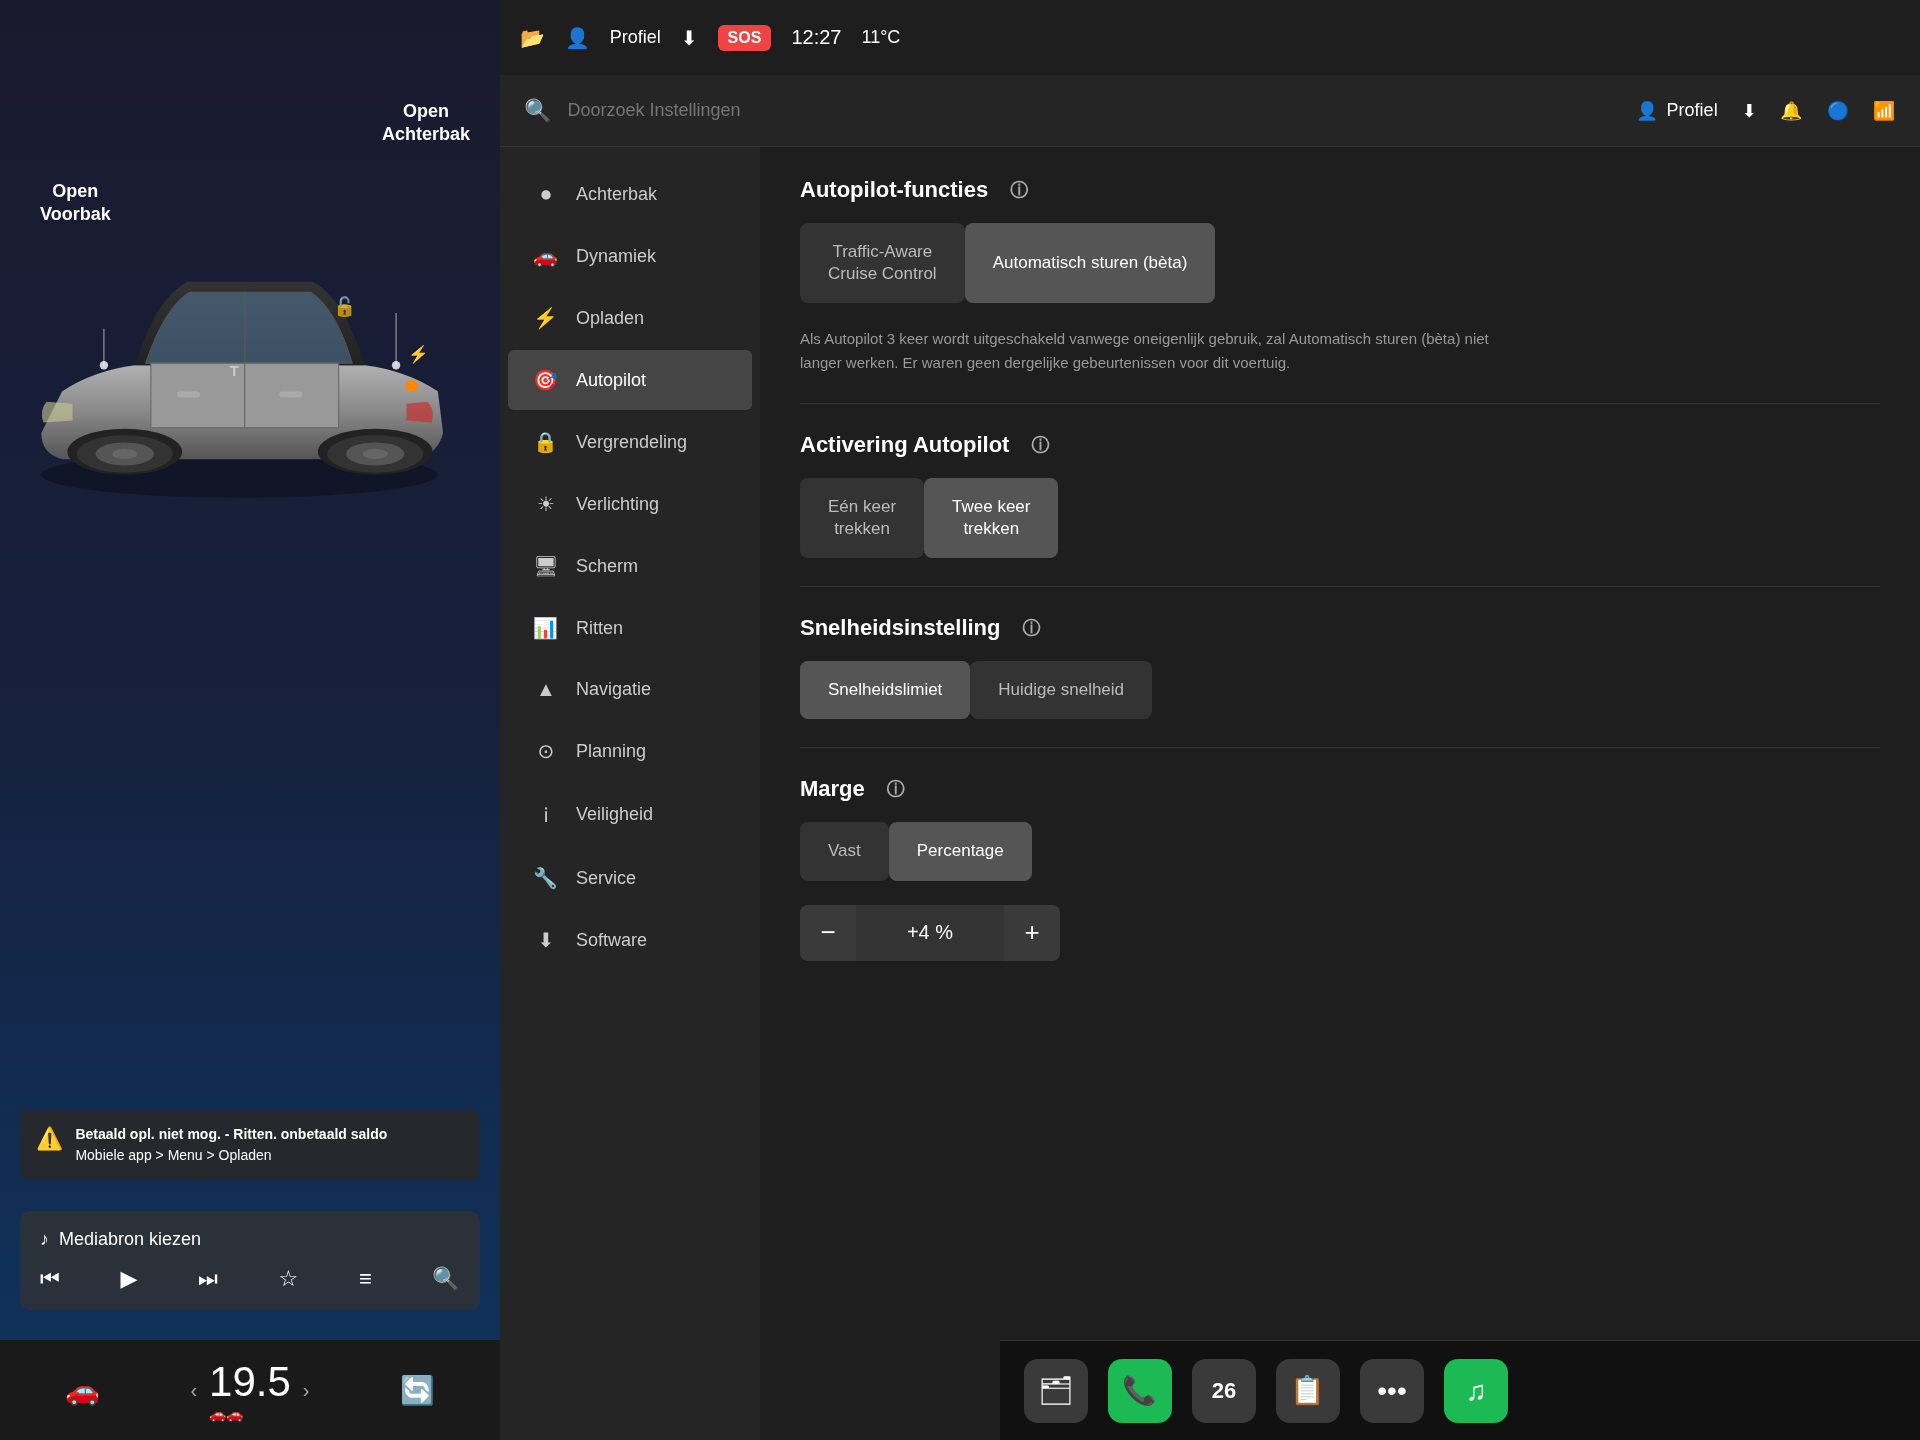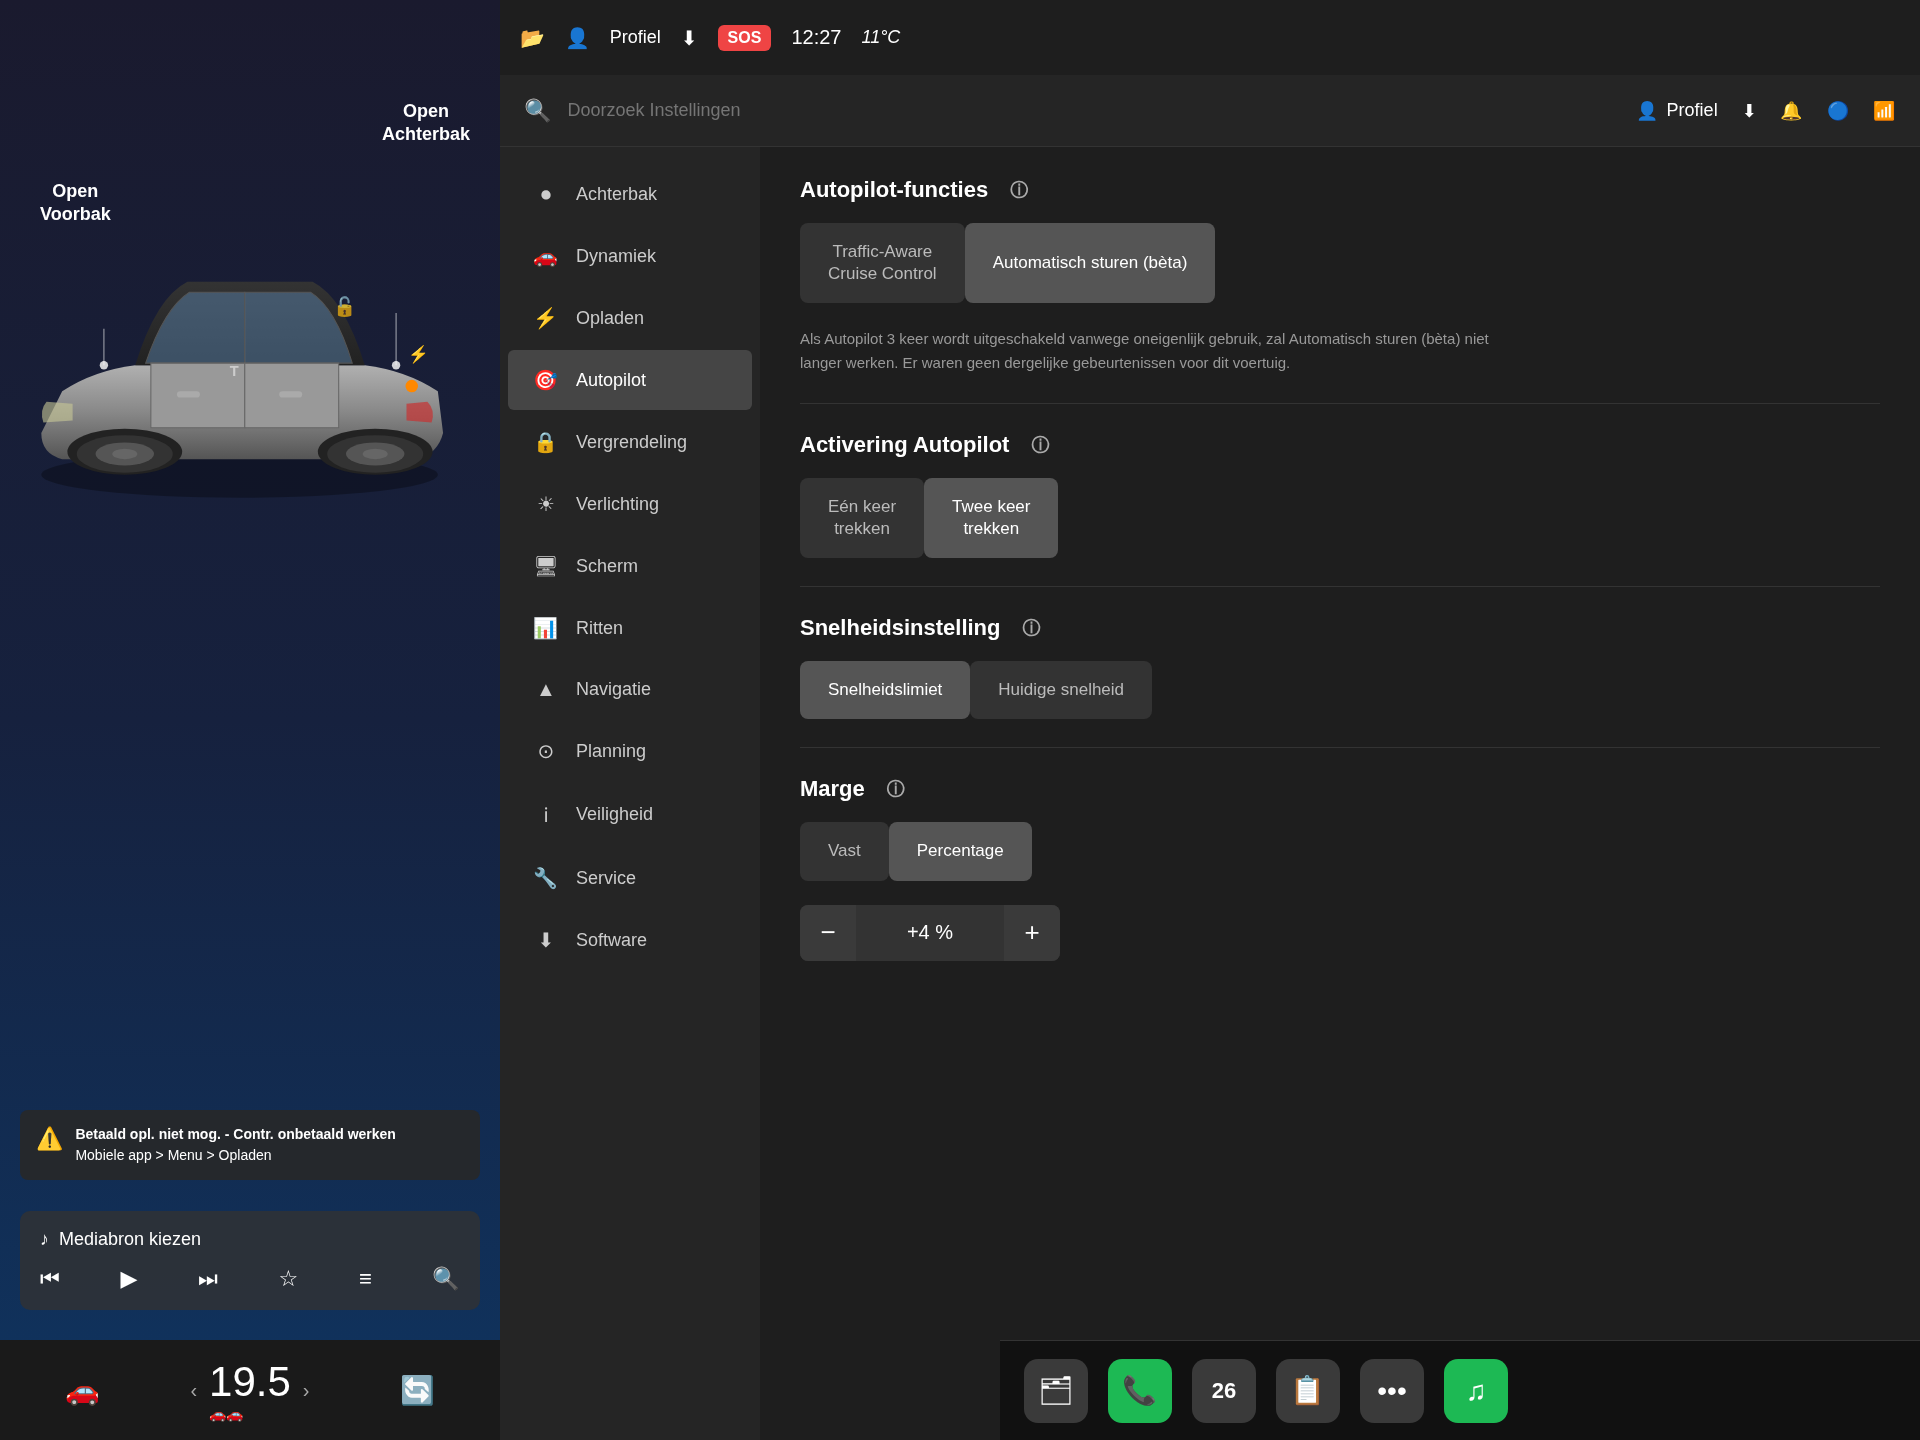--- a/index.html
+++ b/index.html
@@ -199,21 +199,20 @@
 
     .time-display {
       color: white;
       font-size: 20px;
       font-weight: 500;
     }
 
     .temp-display {
       color: white;
       font-size: 18px;
-      font-style: italic;
     }
 
     
     .right-panel {
       position: absolute;
       left: 500px;
       top: 75px;
       width: 1420px;
       height: 1365px;
       background: #1e1e1e;
@@ -526,21 +525,21 @@
     </div>
     <div class="car-label car-label-achterbak">
       <span style="white-space:pre-line;">Open
 Achterbak</span>
     </div>
   </div>
 
   <div class="warning-box">
     <span class="warning-icon">⚠️</span>
     <div class="warning-text">
-      <div class="bold">Betaald opl. niet mog. - Contr. onbetaald werken</div>
+      <div class="bold">Betaald opl. niet mog. - Ritten. onbetaald saldo</div>
       <div>Mobiele app &gt; Menu &gt; Opladen</div>
     </div>
   </div>
 
   <div class="media-box">
     <div class="media-title">
       <span>♪</span>
       <span>Mediabron kiezen</span>
     </div>
     <div class="media-controls">

